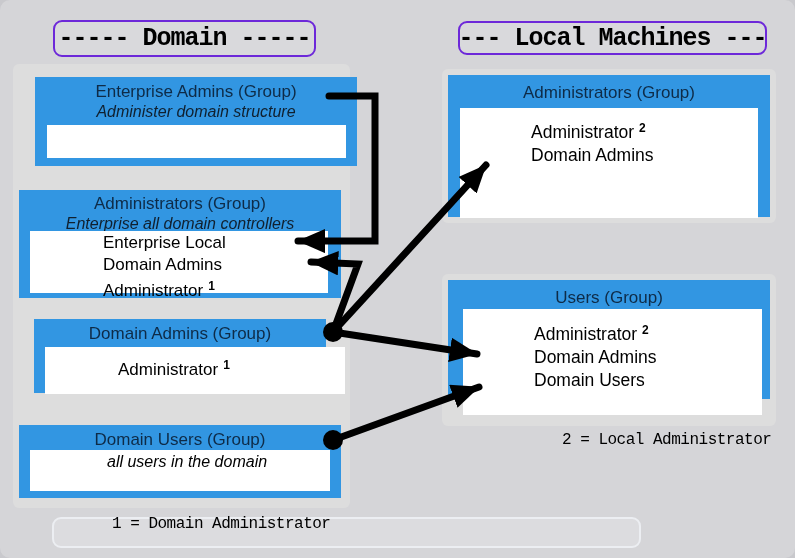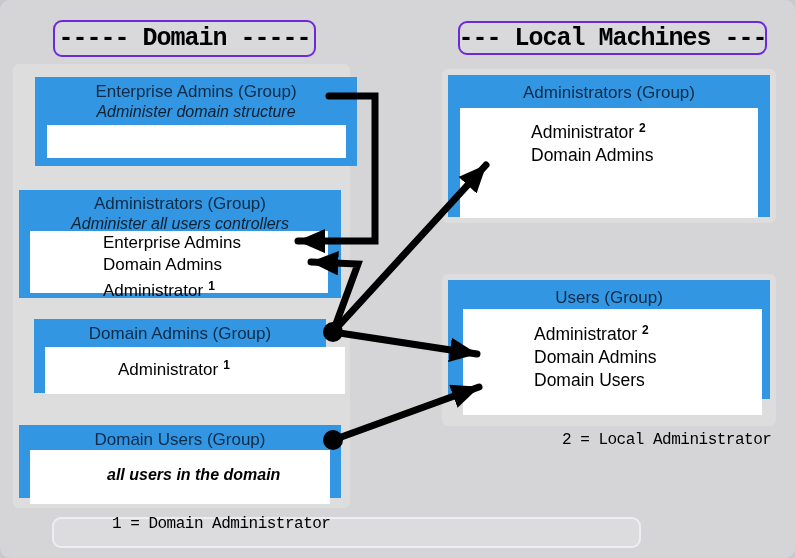--- a/index.html
+++ b/index.html
@@ -29,21 +29,21 @@
   }
   .wbox{position:absolute;background:#ffffff;}
   .member{
     font-size:17px;color:#000;line-height:21.5px;padding-left:30px;white-space:nowrap;margin-left:43px;
   }
   .member.lg{font-size:17.5px;line-height:23px;padding-left:28px;}
   .member.it{font-style:italic;font-size:16px;padding-left:34px;}
   .member sup{
     font-size:12px;font-weight:700;margin-left:5px;position:relative;top:1px;
   }
-  .pt0{padding-top:1px;} .pt7{padding-top:7px;} .pt3{padding-top:14px;font-weight:bold;}
+  .pt0{padding-top:1px;} .pt7{padding-top:7px;} .pt3{padding-top:1px;}
   .pt8{padding-top:8px;} .pt9{padding-top:9px;}
   .footnote{
     position:absolute;font-family:"Liberation Mono", monospace;font-weight:400;
     font-size:16px;color:#000;white-space:nowrap;letter-spacing:-0.5px;
   }
   .footnote-rect{
     position:absolute;border:2px solid #eceef2;border-radius:9px;
     background:rgba(255,255,255,0.18);
   }
   .arrows{position:absolute;left:0;top:0;z-index:4;pointer-events:none;}
@@ -65,23 +65,23 @@
   </div>
 
   <div class="gbox" style="left:35px;top:77px;width:322px;height:89px;">
     <div class="hdr">Enterprise Admins (Group)</div>
     <div class="sub">Administer domain structure</div>
     <div class="wbox" style="left:12px;top:48px;width:299px;height:33px;"></div>
   </div>
 
   <div class="gbox" style="left:19px;top:190px;width:322px;height:108px;">
     <div class="hdr" style="padding-top:4px;">Administrators (Group)</div>
-    <div class="sub">Administer all users controllers</div>
+    <div class="sub">Enterprise all domain controllers</div>
     <div class="wbox pt0" style="left:11px;top:41px;width:298px;height:61px;">
-      <div class="member"><span>Enterprise Admins</span></div>
+      <div class="member"><span>Enterprise Local</span></div>
       <div class="member"><span>Domain Admins</span></div>
       <div class="member"><span>Administrator</span><sup>1</sup></div>
     </div>
   </div>
 
   <div class="gbox" style="left:34px;top:319px;width:292px;height:74px;">
     <div class="hdr">Domain Admins (Group)</div>
     <div class="wbox pt7" style="left:11px;top:28px;width:300px;height:40px;">
       <div class="member"><span>Administrator</span><sup>1</sup></div>
     </div>

